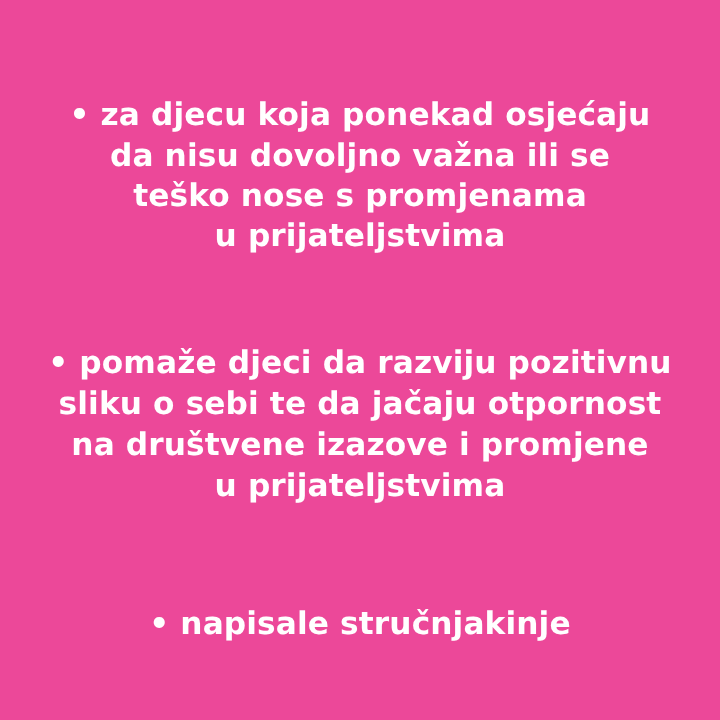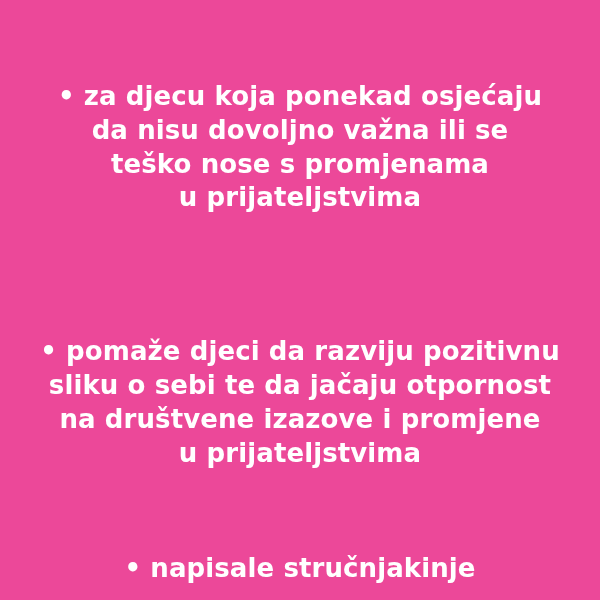--- a/index.html
+++ b/index.html
@@ -29,21 +29,21 @@
     text-align: center;
     color: #ffffff;
     font-size: 26px;
     line-height: 1.30;
     font-weight: 600;
     letter-spacing: 0.1px;
     white-space: pre-line;
     text-indent: 0;
   }
   .block-1 { margin-top: 6px; }
-  .block-2 { margin-top: 94px; }
+  .block-2 { margin-top: 46px; }
   .block-3 { margin-top: 56px; }
 </style>
 </head>
 <body>
 
 <div class="slide">
   <p class="block block-1">• za djecu koja ponekad osjećaju
 da nisu dovoljno važna ili se
 teško nose s promjenama
 u prijateljstvima</p>

